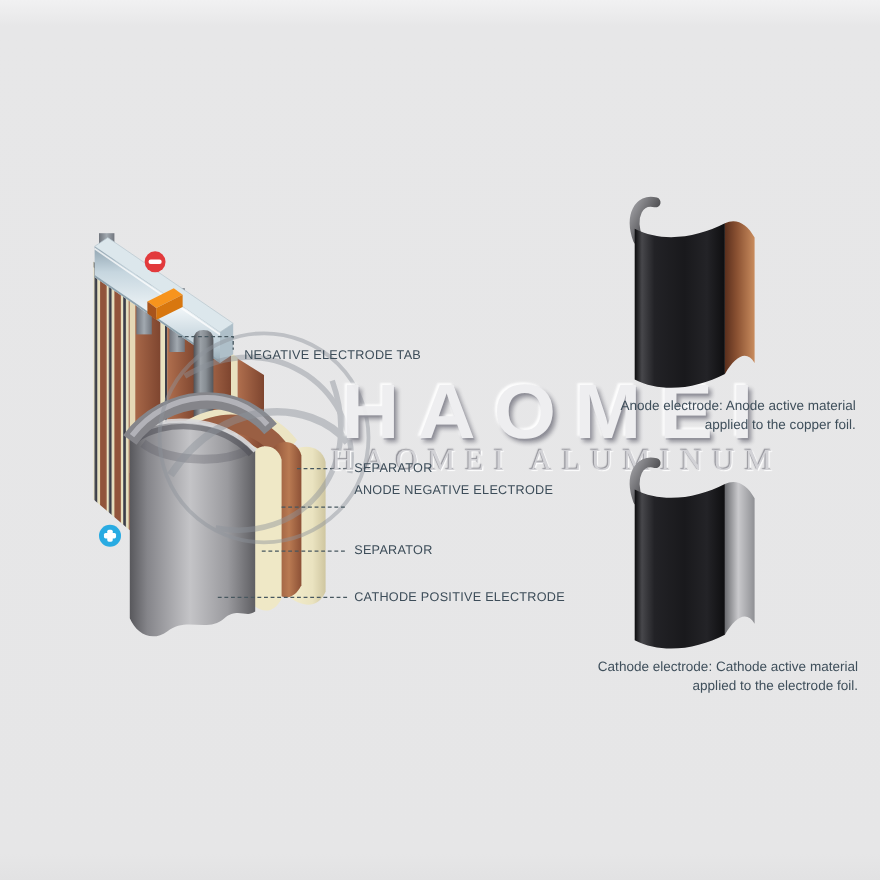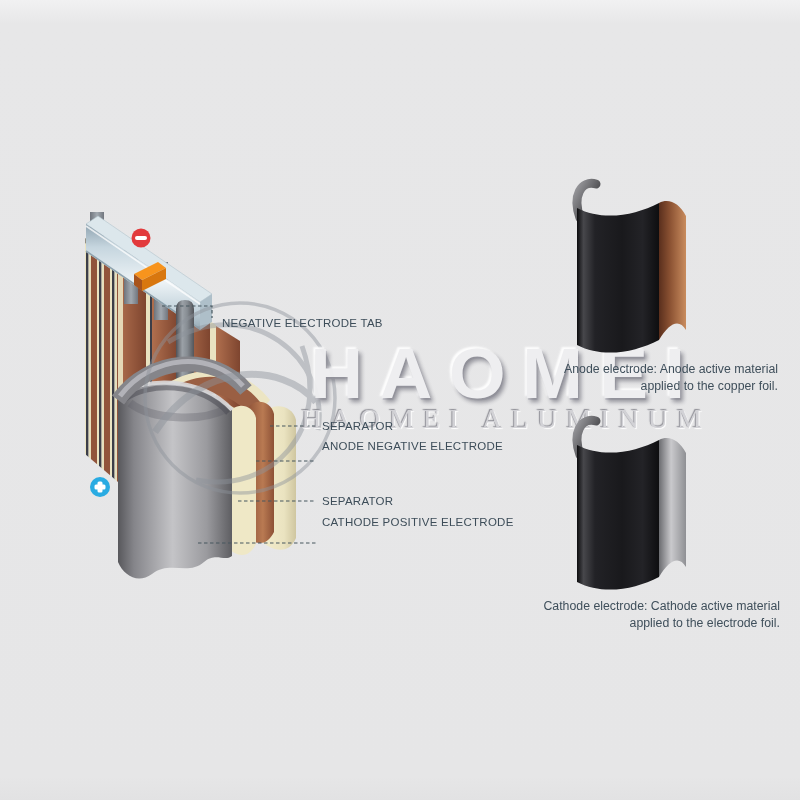--- a/index.html
+++ b/index.html
@@ -209,21 +209,21 @@
       <path d="M580,455 C572,433 581,417 596,421" fill="none" stroke="url(#curlG)" stroke-width="9" stroke-linecap="round"></path>
       <path d="M577,445 C602,458 634,453 659,440 L659,577 C634,590 602,595 577,582 Z" fill="url(#sheetG)"></path>
       <path d="M659,440 C669,435 679,440 686,453 L686,567 C679,555 669,560 659,577 Z" fill="url(#aluEdge)"></path>
     </g>
   </svg>
 
   <div class="lbl" style="left:222px;top:317px">NEGATIVE ELECTRODE TAB</div>
   <div class="lbl" style="left:322px;top:420px">SEPARATOR</div>
   <div class="lbl" style="left:322px;top:440px">ANODE NEGATIVE ELECTRODE</div>
   <div class="lbl" style="left:322px;top:495px">SEPARATOR</div>
-  <div class="lbl" style="left:322px;top:516px">CATHODE POSITIVE ELECTRODE</div>
+  <div class="lbl" style="left:322px;top:537px">CATHODE POSITIVE ELECTRODE</div>
 
   <div class="cap" style="left:478px;top:361px">
     <span>Anode electrode: Anode active material</span><br>
     <span>applied to the copper foil.</span>
   </div>
   <div class="cap" style="left:480px;top:598px">
     <span>Cathode electrode: Cathode active material</span><br>
     <span>applied to the electrode foil.</span>
   </div>
 

